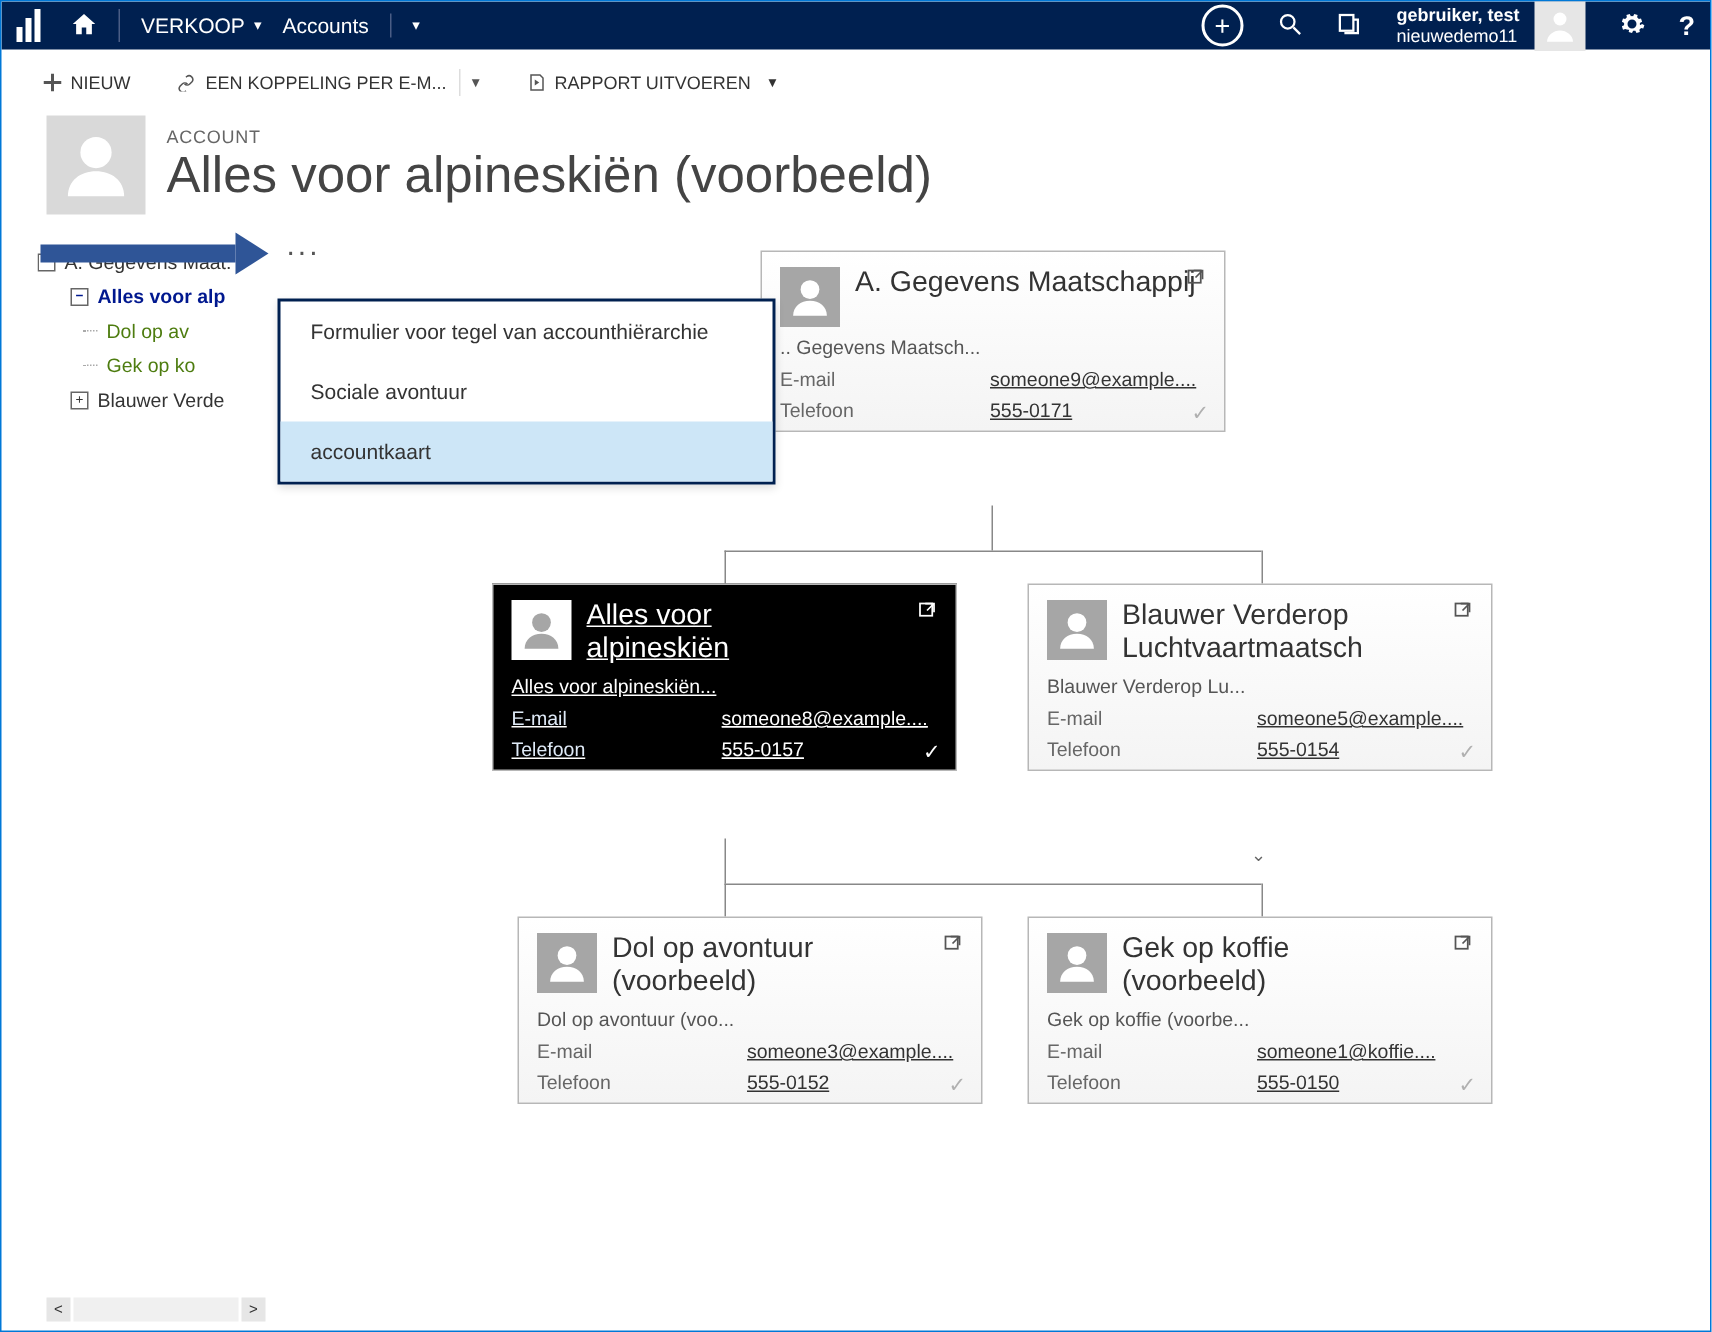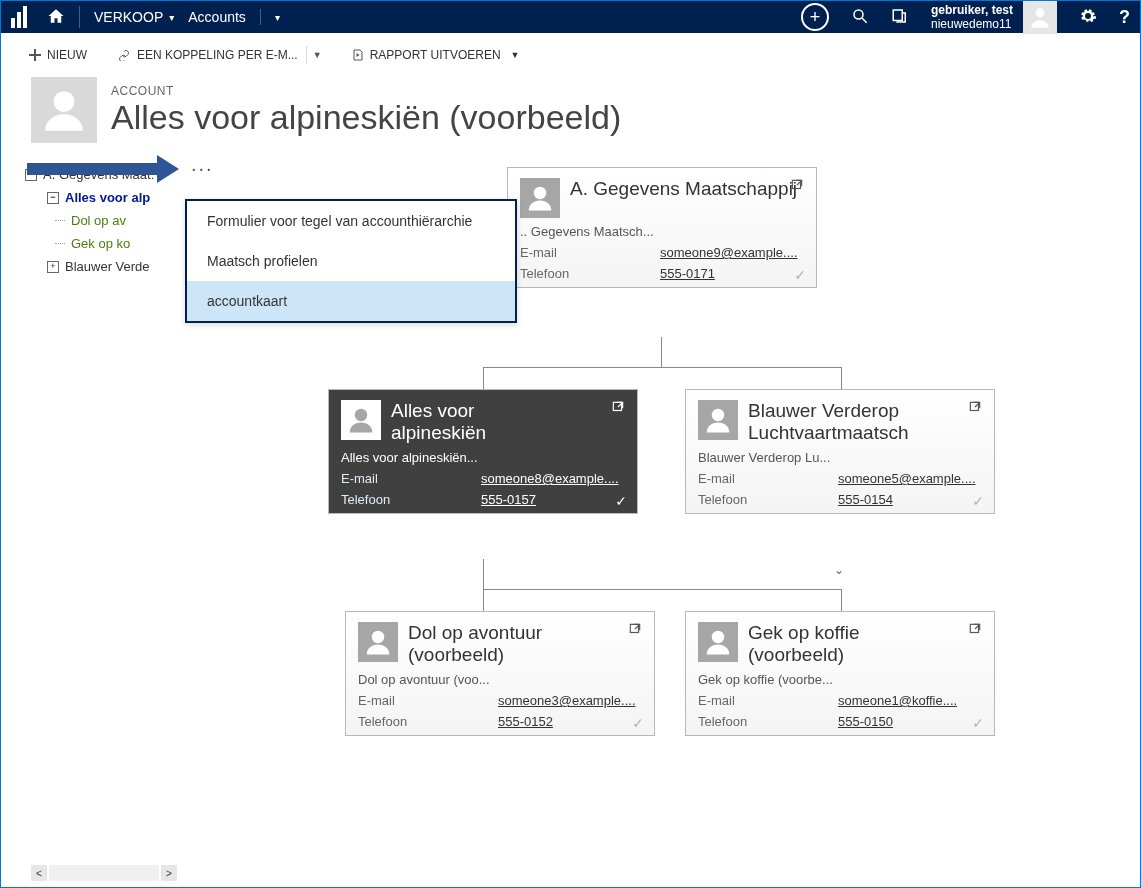--- a/index.html
+++ b/index.html
@@ -46,21 +46,21 @@
 .tree .node{display:flex;align-items:center;gap:6px;padding:4px 0;white-space:nowrap;cursor:pointer;}
 .tree .box{width:10px;height:10px;border:1px solid #666;display:flex;align-items:center;justify-content:center;font-size:9px;line-height:9px;}
 .tree .lvl1{padding-left:0;}
 .tree .lvl2{padding-left:22px;}
 .tree .lvl3{padding-left:46px;color:#4d7c0f;position:relative;}
 .tree .lvl3::before{content:"";position:absolute;left:30px;top:11px;width:10px;border-top:1px dotted #aaa;}
 .tree .sel{color:#00188f;font-weight:600;}
 
 .canvas{flex:1;position:relative;overflow:hidden;}
 .card{position:absolute;width:310px;border:1px solid #b7b7b7;background:linear-gradient(#fff,#f4f4f4);padding:10px 12px 6px 12px;box-sizing:border-box;}
-.card.sel{background:#404040;color:#fff;}
+.card.sel{background:#000000;color:#fff;text-decoration:underline;}
 .card .top{display:flex;gap:10px;}
 .card .ava{width:40px;height:40px;background:#a6a6a6;display:flex;align-items:center;justify-content:center;flex-shrink:0;}
 .card.sel .ava{background:#fff;}
 .card .ava svg{fill:#fff;}
 .card.sel .ava svg{fill:#a6a6a6;}
 .card .name{font-size:19px;font-weight:300;line-height:22px;color:#333;}
 .card.sel .name{color:#fff;}
 .card .open{position:absolute;right:12px;top:10px;cursor:pointer;color:#555;}
 .card.sel .open{color:#fff;}
 .card .sub{font-size:13px;margin-top:6px;color:#555;}
@@ -184,21 +184,21 @@
   </div>
   <div class="arrow">
     <div class="shaft"></div>
       <div class="head"></div>
   </div>
   <div class="more">...</div>
 </div>
 
 <div class="popup">
   <div class="item">Formulier voor tegel van accounthiërarchie</div>
-  <div class="item">Maatsch profielen</div>
+  <div class="item">Sociale avontuur</div>
   <div class="item hover">accountkaart</div>
 </div>
 
 <div class="content">
 
   <div class="tree">
     <div class="node lvl1">
       <span class="box">−</span>
       <span>A. Gegevens Maat:</span>
     </div>

